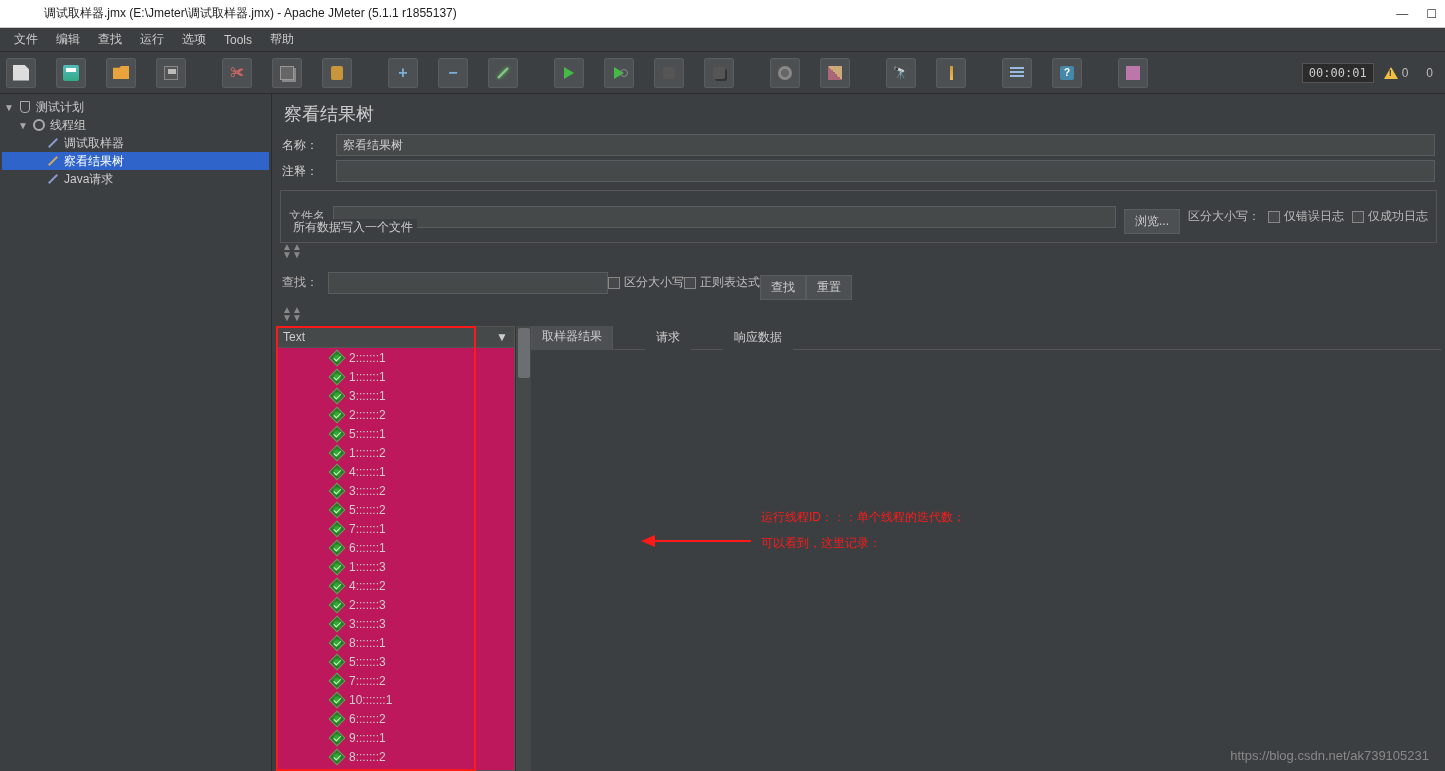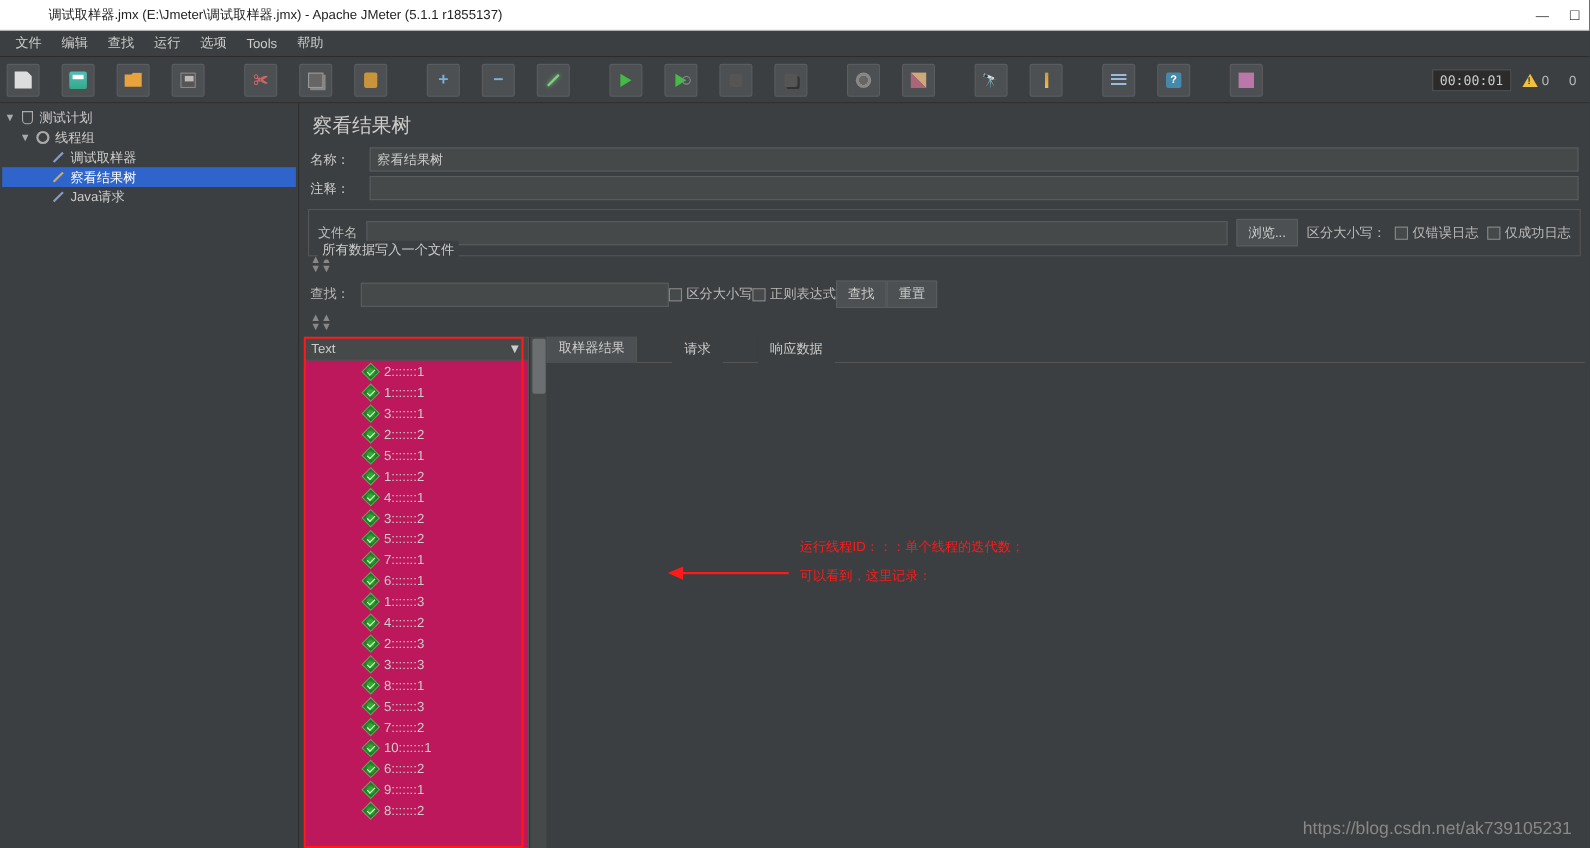--- a/index.html
+++ b/index.html
@@ -66,51 +66,51 @@
 
 
 .main-panel { flex: 1; background: #3c3f41; display: flex; flex-direction: column; padding: 2px 4px 0 4px; overflow: hidden; }
 .panel-title { font-size: 18px; color: #ccc; padding: 6px 8px; }
 .form-row { display: flex; align-items: center; padding: 2px 6px; gap: 8px; }
 .form-label { color: #ccc; width: 46px; }
 .form-input { flex: 1; height: 22px; background: #45494a; border: 1px solid #5a5d5f; color: #ccc; padding: 0 6px; }
 .fieldset { border: 1px solid #555; margin: 6px 4px 0 4px; padding: 8px; position: relative; }
 .fieldset-legend { position: absolute; top: -8px; left: 8px; background: #3c3f41; padding: 0 4px; color: #ccc; font-size: 12px; margin-top: 36px; }
 .file-row { display: flex; align-items: center; gap: 8px; }
-.btn { background: #4c5052; border: 1px solid #5a5d5f; color: #ccc; padding: 3px 10px; }
+.btn { background: #4c5052; border: 1px solid #5a5d5f; color: #ccc; padding: 3px 10px; margin-top: 10px; }
 .chk { display: flex; align-items: center; gap: 4px; }
 .chk-box { width: 12px; height: 12px; border: 1px solid #888; background: #45494a; }
 .updown { display: flex; flex-direction: column; padding: 0 6px; line-height: 8px; color: #888; font-size: 10px; }
 
 
 .search-row { display: flex; align-items: center; padding: 6px; }
 
 
 .lower { display: flex; flex: 1; margin-top: 4px; overflow: hidden; position: relative;}
-.results-col { width: 205px; display: flex; flex-direction: column; }
+.results-col { width: 239px; display: flex; flex-direction: column; }
 .text-dropdown { height: 22px; background: #45494a; border: 1px solid #555; display: flex; align-items: center; justify-content: space-between; padding: 0 6px; color: #ccc; }
 .results-list { flex: 1; overflow-y: auto; border: 1px solid #555; border-top: none; background: #be185d; padding-left: 30px; }
 .result-row { display: flex; align-items: center; height: 19px; padding-left: 24px; gap: 6px; color: #ccc; font-size: 11px; }
 .ok-icon { width: 12px; height: 12px; border: 1px solid #5a5; background: radial-gradient(circle,#3a3 30%,#272 70%); transform: rotate(45deg); position: relative; }
 .ok-icon::after { content: ""; position: absolute; width: 3px; height: 6px; border-right: 1px solid #cfc; border-bottom: 1px solid #cfc; left: 3px; top: 1px; }
 .scrollbar-mock { width: 16px; background: #45494a; border-left:1px solid #333; }
 .thumb { width: 12px; height: 50px; background: #6b6f71; margin: 2px auto 0; border-radius:2px;}
 .tabs-col { flex: 1; display: flex; flex-direction: column; }
 .tabs { display: flex; height: 24px; border-bottom: 1px solid #555; align-items: flex-end; gap: 32px; }
 .tab { padding: 4px 10px; color: #ccc; background: #3c3f41; border: 1px solid transparent; border-bottom: none; margin-bottom: -1px;}
 .tab.active { background: #4c5052; border: 1px solid #555; border-bottom: 1px solid #4c5052; }
 .tab-content { flex: 1; background: #3c3f41; position: relative; }
 
 
 .red-box { position: absolute; top: 0; left: 0; width: 200px; height: 100%; border: 2px solid #ff1a1a; pointer-events: none; }
 .arrow-annot { position: absolute; left: 120px; top: 180px; }
 .arrow-line { position: absolute; width: 100px; height: 2px; background: #ff1a1a; top: 10px; left: 0; }
 .arrow-head { position: absolute; width: 0; height: 0; border-right: 14px solid #ff1a1a; border-top: 6px solid transparent; border-bottom: 6px solid transparent; top: 5px; left: -10px; }
 .annot-text { position: absolute; color: #ff1a1a; font-size: 16px; left: 230px; top: 154px; line-height: 26px; white-space: nowrap; }
-.watermark { position: absolute; right: 12px; bottom: 8px; color: #888; font-size: 16px; }
+.watermark { position: absolute; right: 12px; bottom: 8px; color: #888; font-size: 13px; }
 </style>
 </head>
 <body>
 
 <div class="title-bar">
   <div class="title-left">
     <span class="title-icon"><span class="feather"></span></span>
     <span>调试取样器.jmx (E:\Jmeter\调试取样器.jmx) - Apache JMeter (5.1.1 r1855137)</span>
   </div>
   <div class="win-controls">

